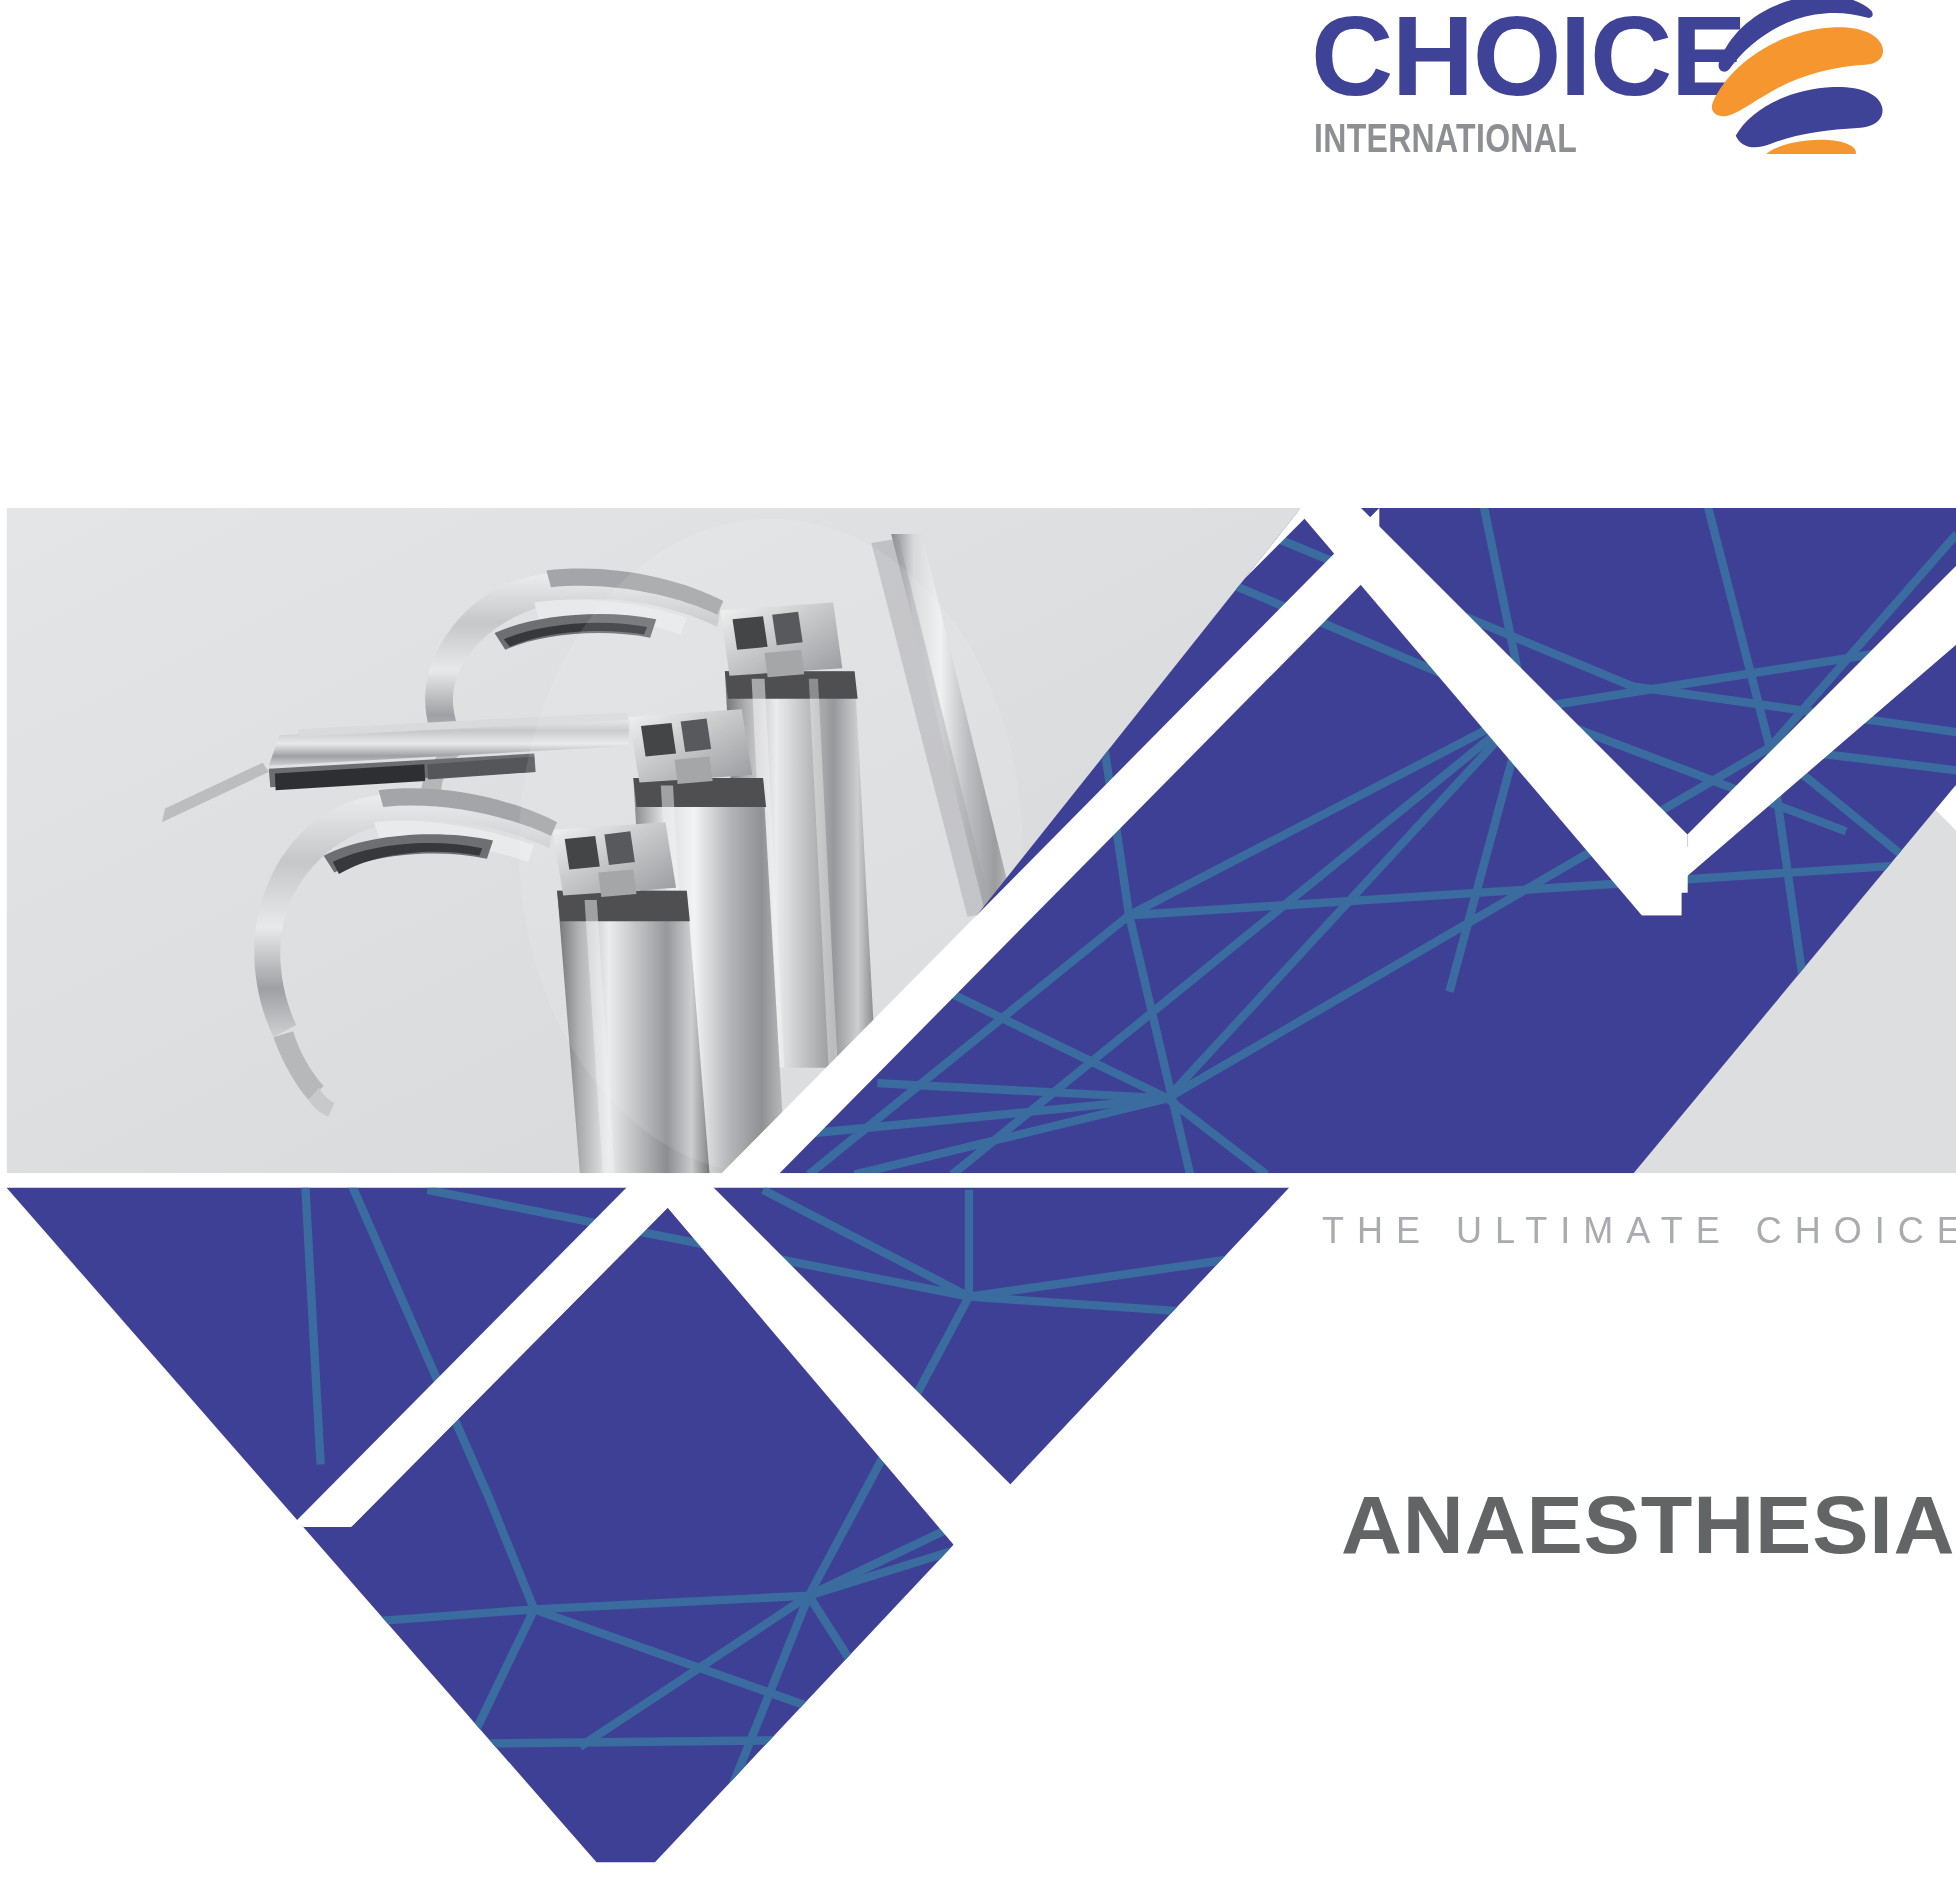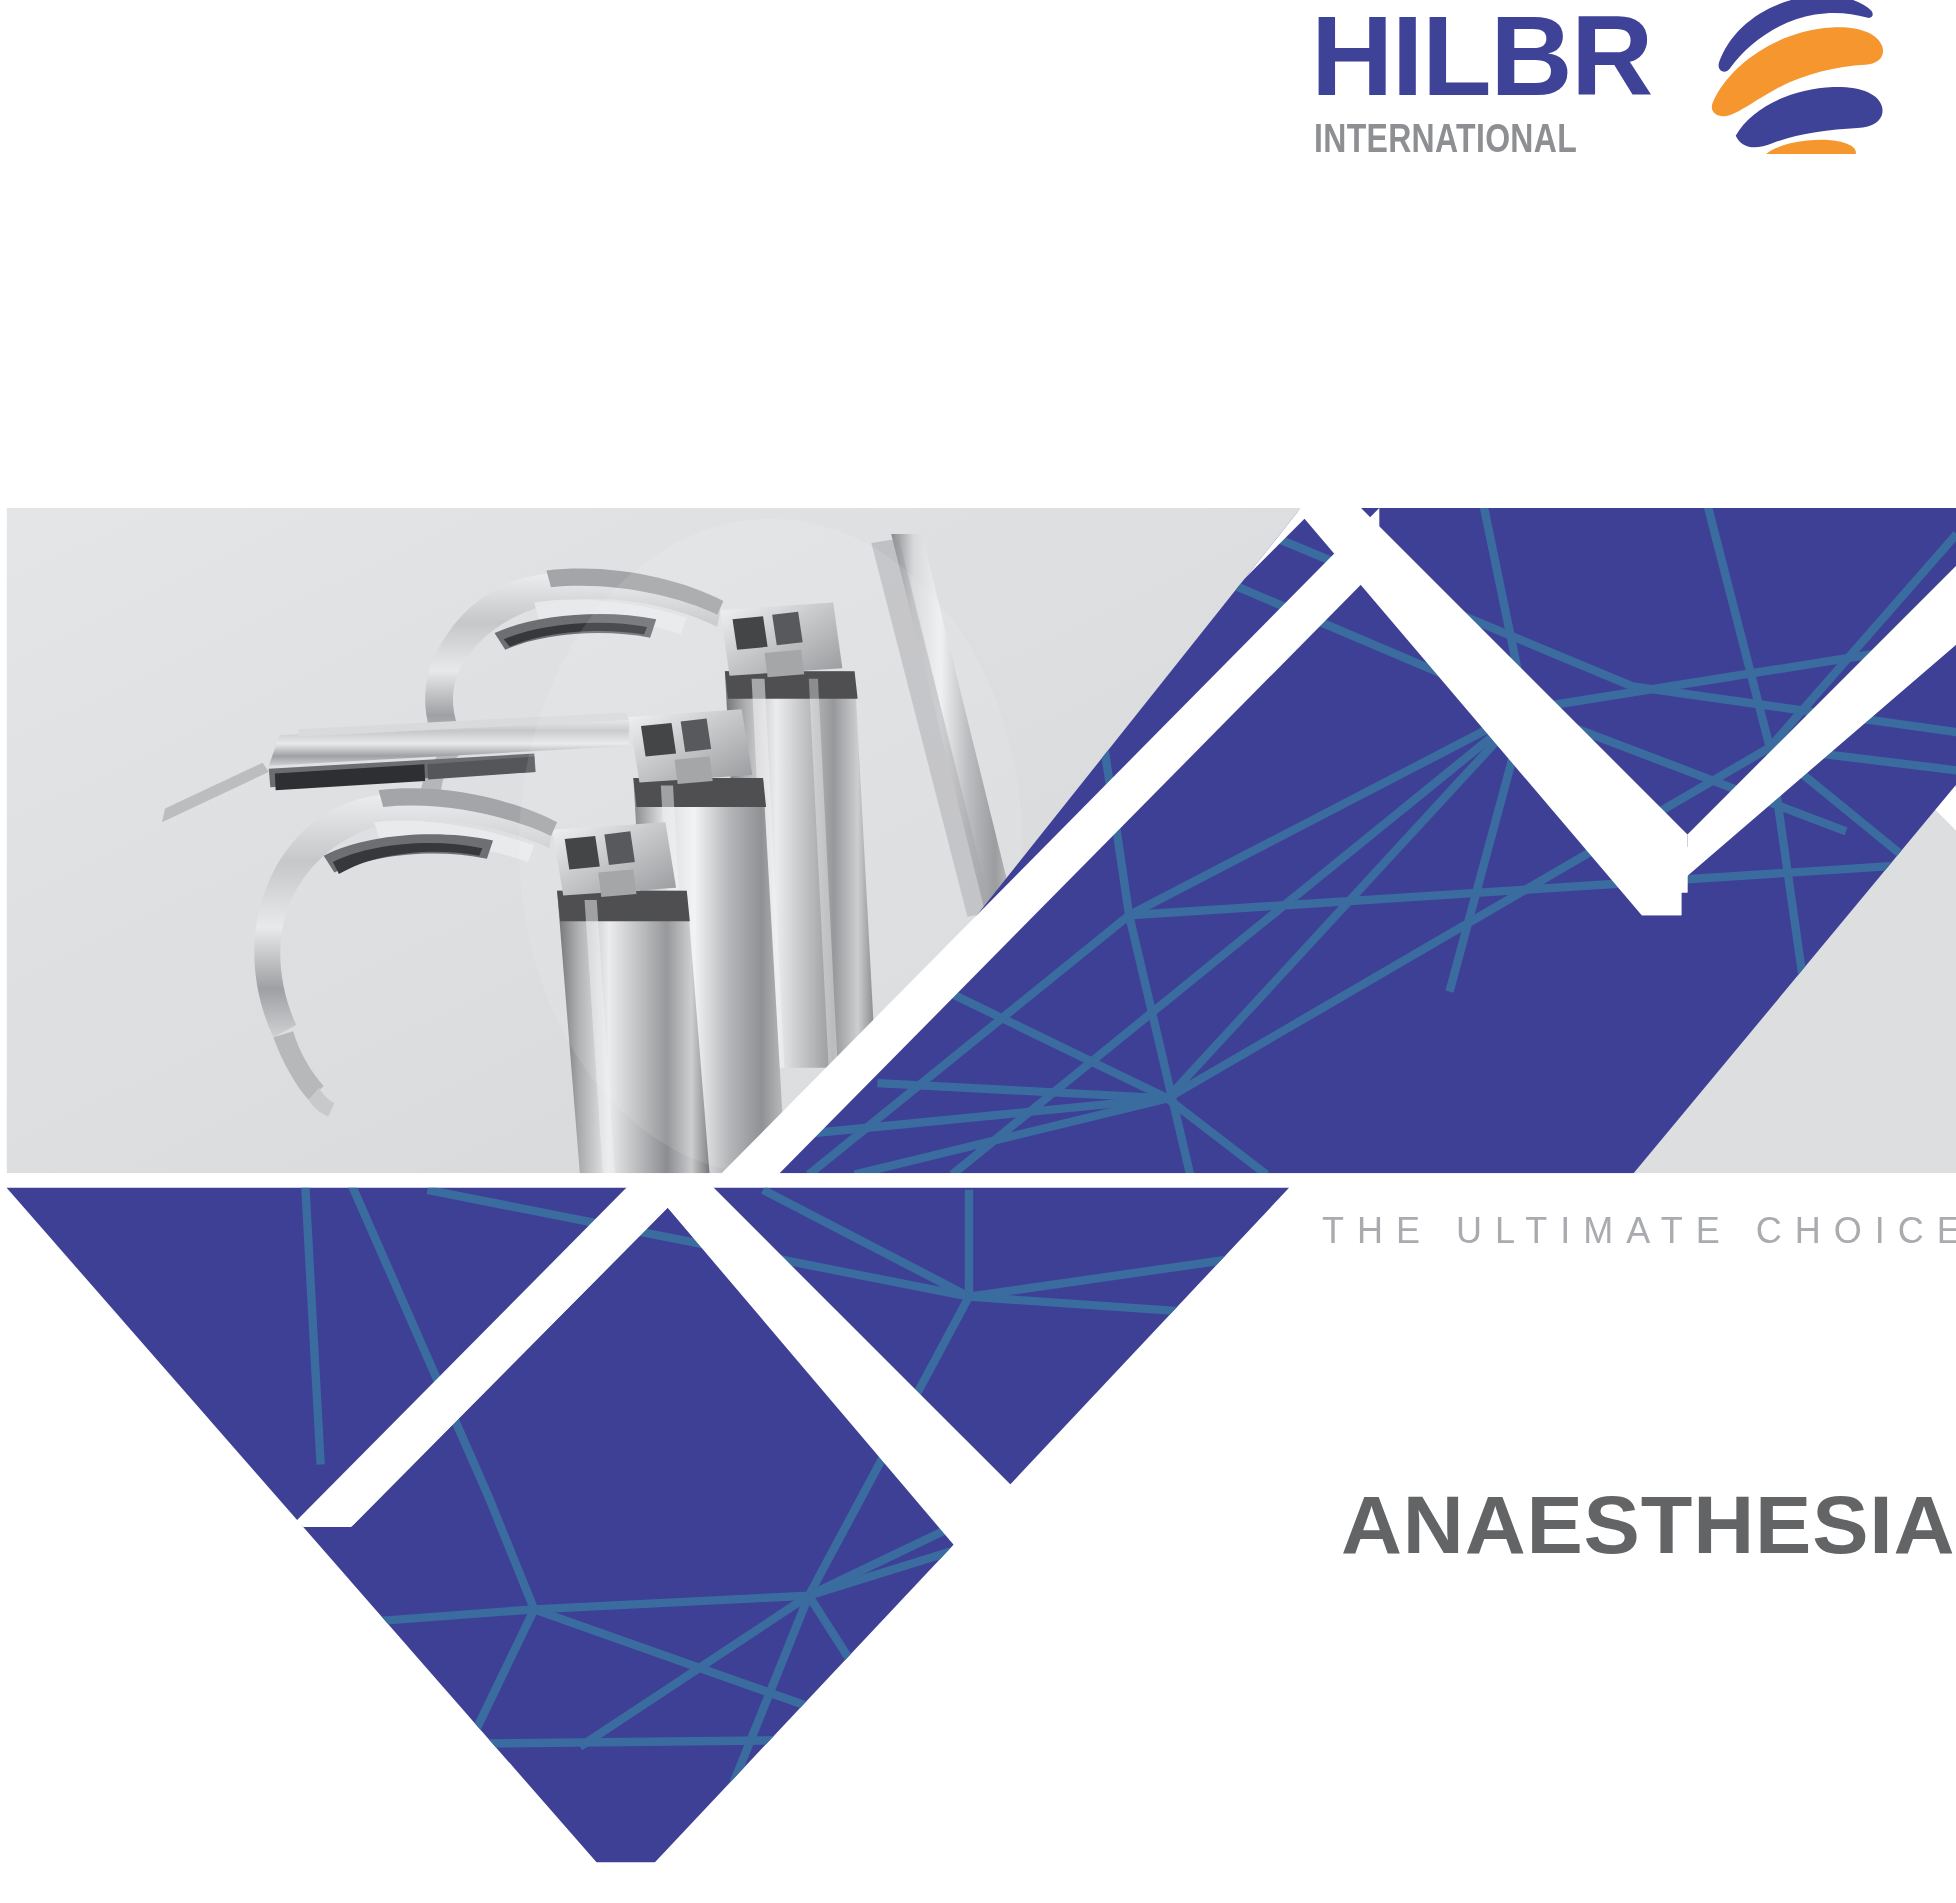--- a/index.html
+++ b/index.html
@@ -263,21 +263,21 @@
         </g>
       </g>
 
       <polygon points="838,1540 918,1540 462,2000 382,2000" fill="#ffffff"></polygon>
       <polygon points="838,1540 918,1540 1378,2000 1378,2082 1298,2082" fill="#ffffff"></polygon>
     </g>
   </svg>
 </div>
 
 <div id="brand-logo">
-  <div id="logo-wordmark">HILBR</div>
+  <div id="logo-wordmark">CHOICE</div>
   <div id="logo-sub">INTERNATIONAL</div>
   <svg id="logo-mark" viewBox="0 0 300 210" xmlns="http://www.w3.org/2000/svg">
 
     <path d="M22,90 C40,38 98,2 160,2 C188,2 210,10 222,22 C226,27 223,33 216,31
              C196,25 172,23 148,27 C104,34 62,62 36,98 C30,106 19,101 22,90 Z" fill="#3F4397"></path>
 
     <path d="M14,142 C36,92 100,48 170,44 C206,42 230,52 236,68 C241,81 232,92 214,93
              C176,95 134,105 98,124 C70,139 46,158 32,160 C18,162 9,154 14,142 Z" fill="#F5962F"></path>
 
     <path d="M44,186 C64,150 116,124 172,122 C208,121 232,131 236,148 C240,164 226,175 204,176

